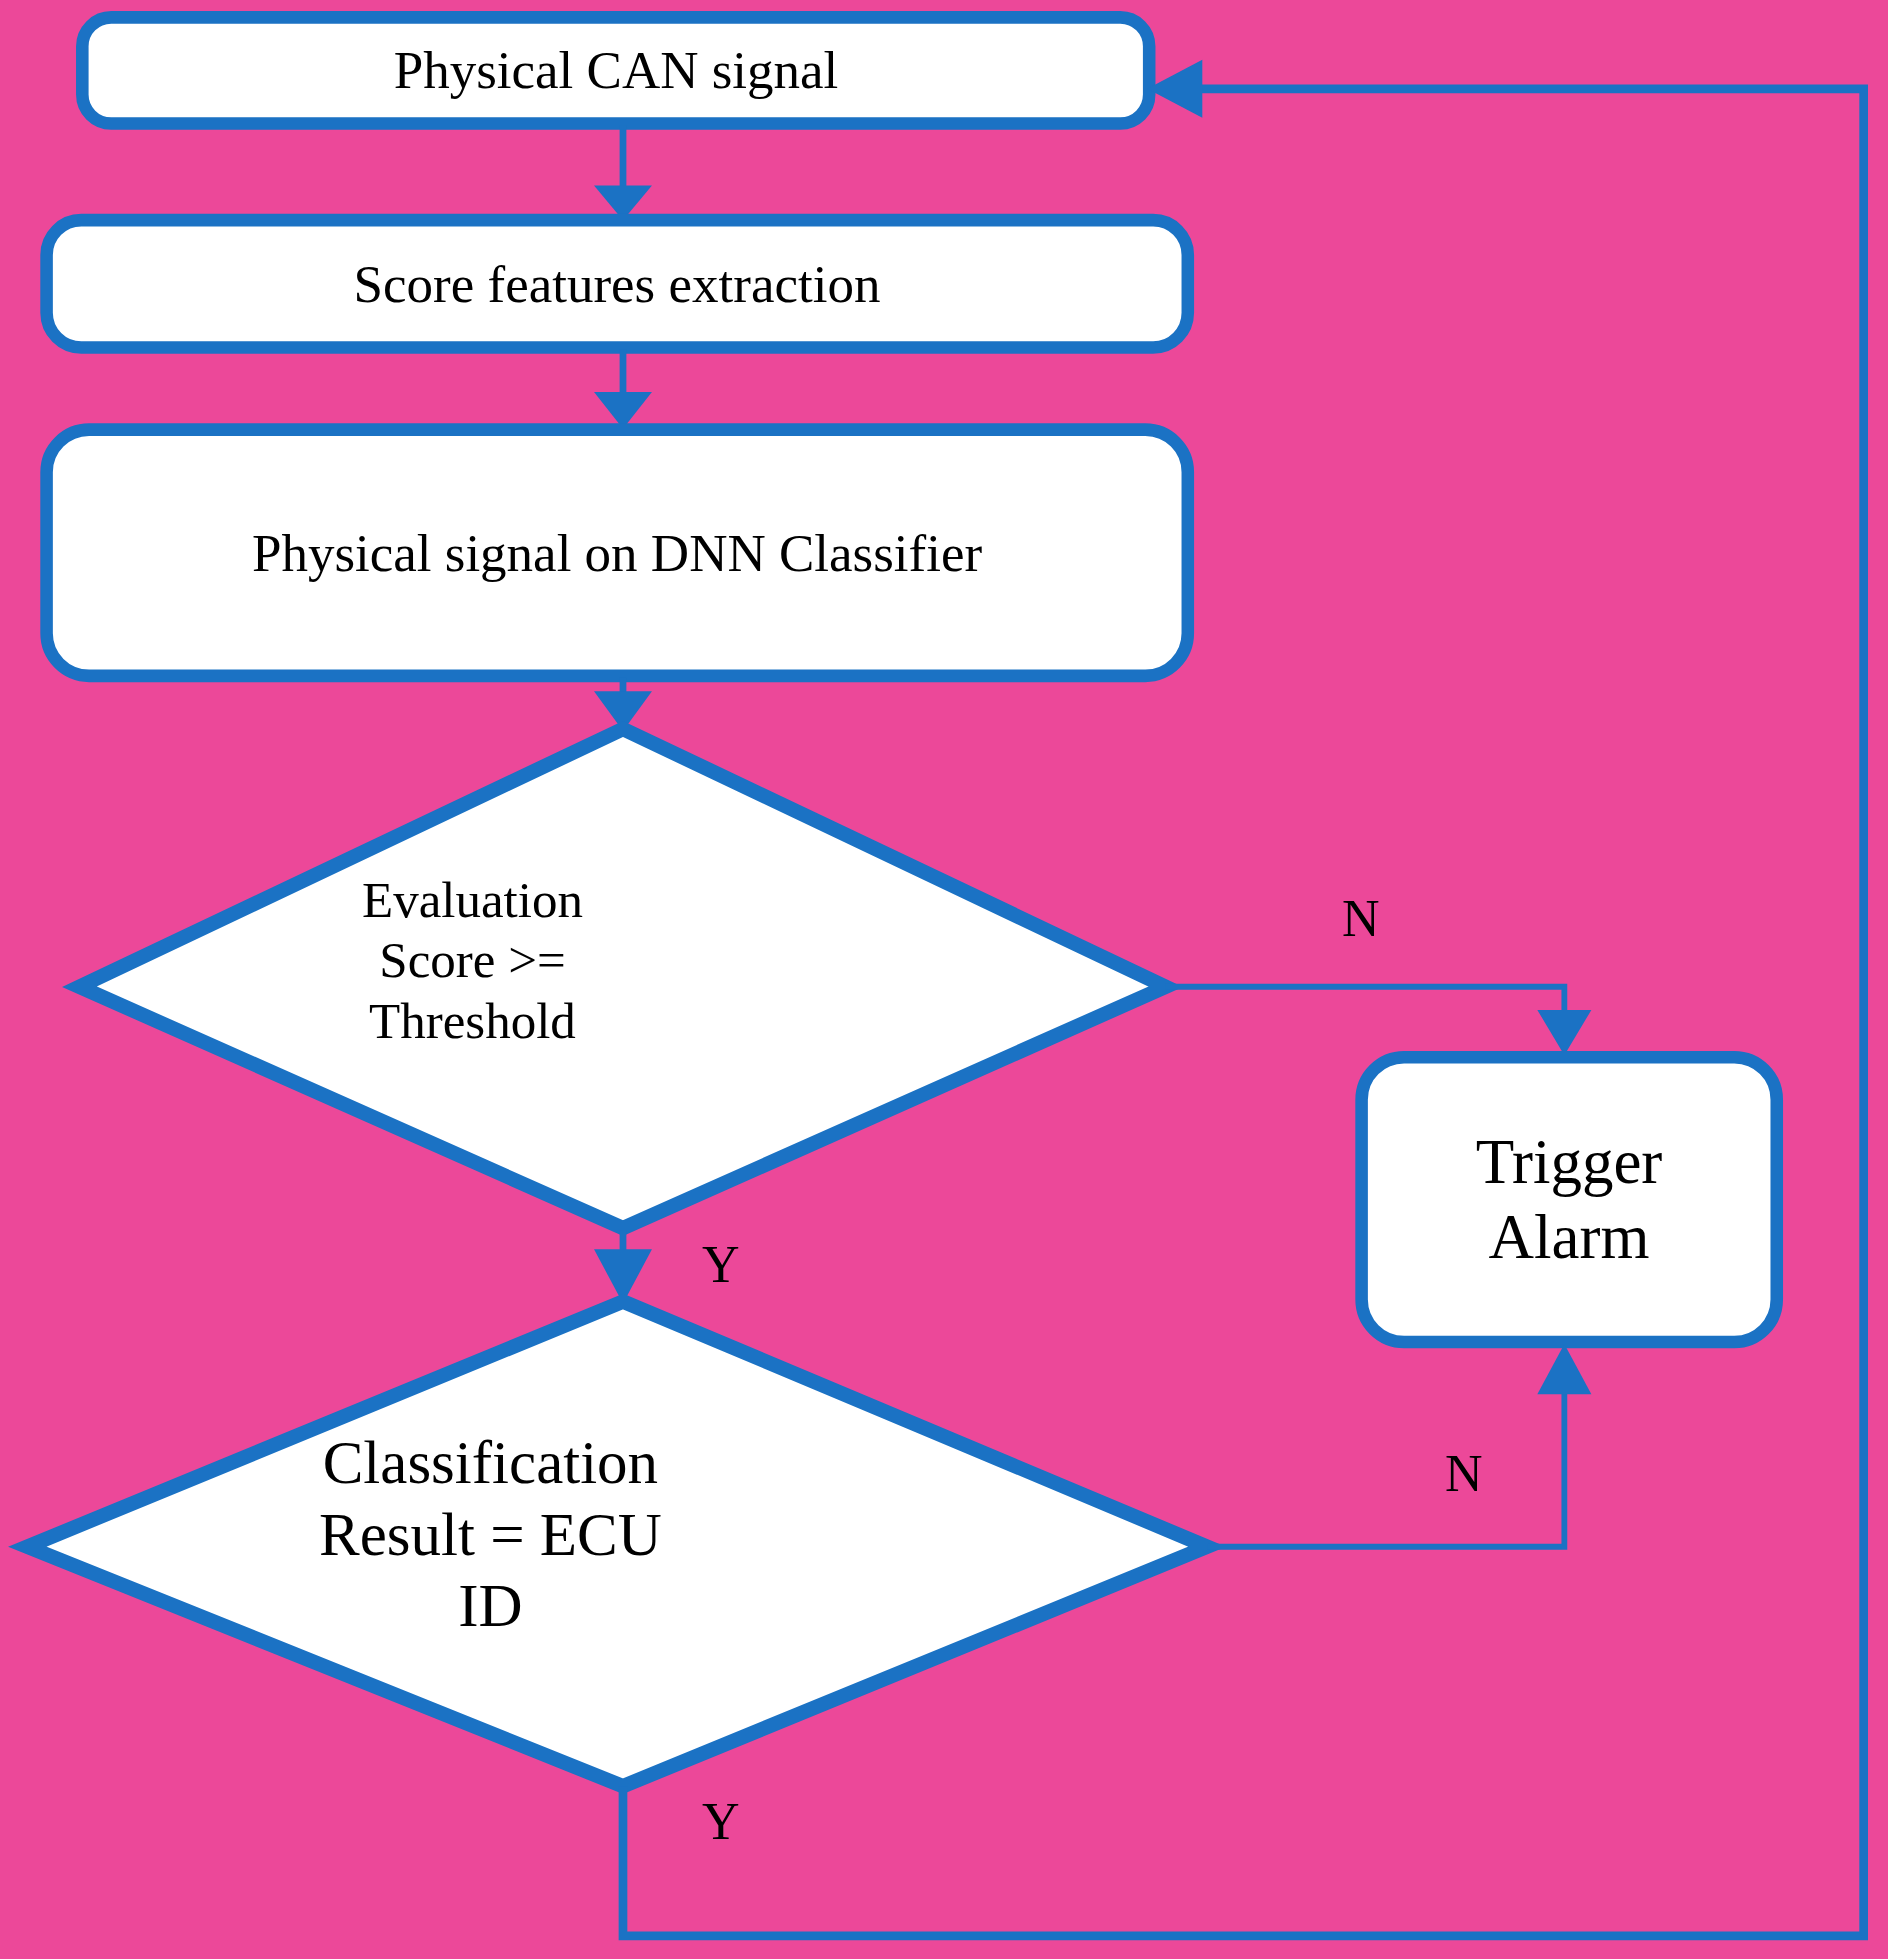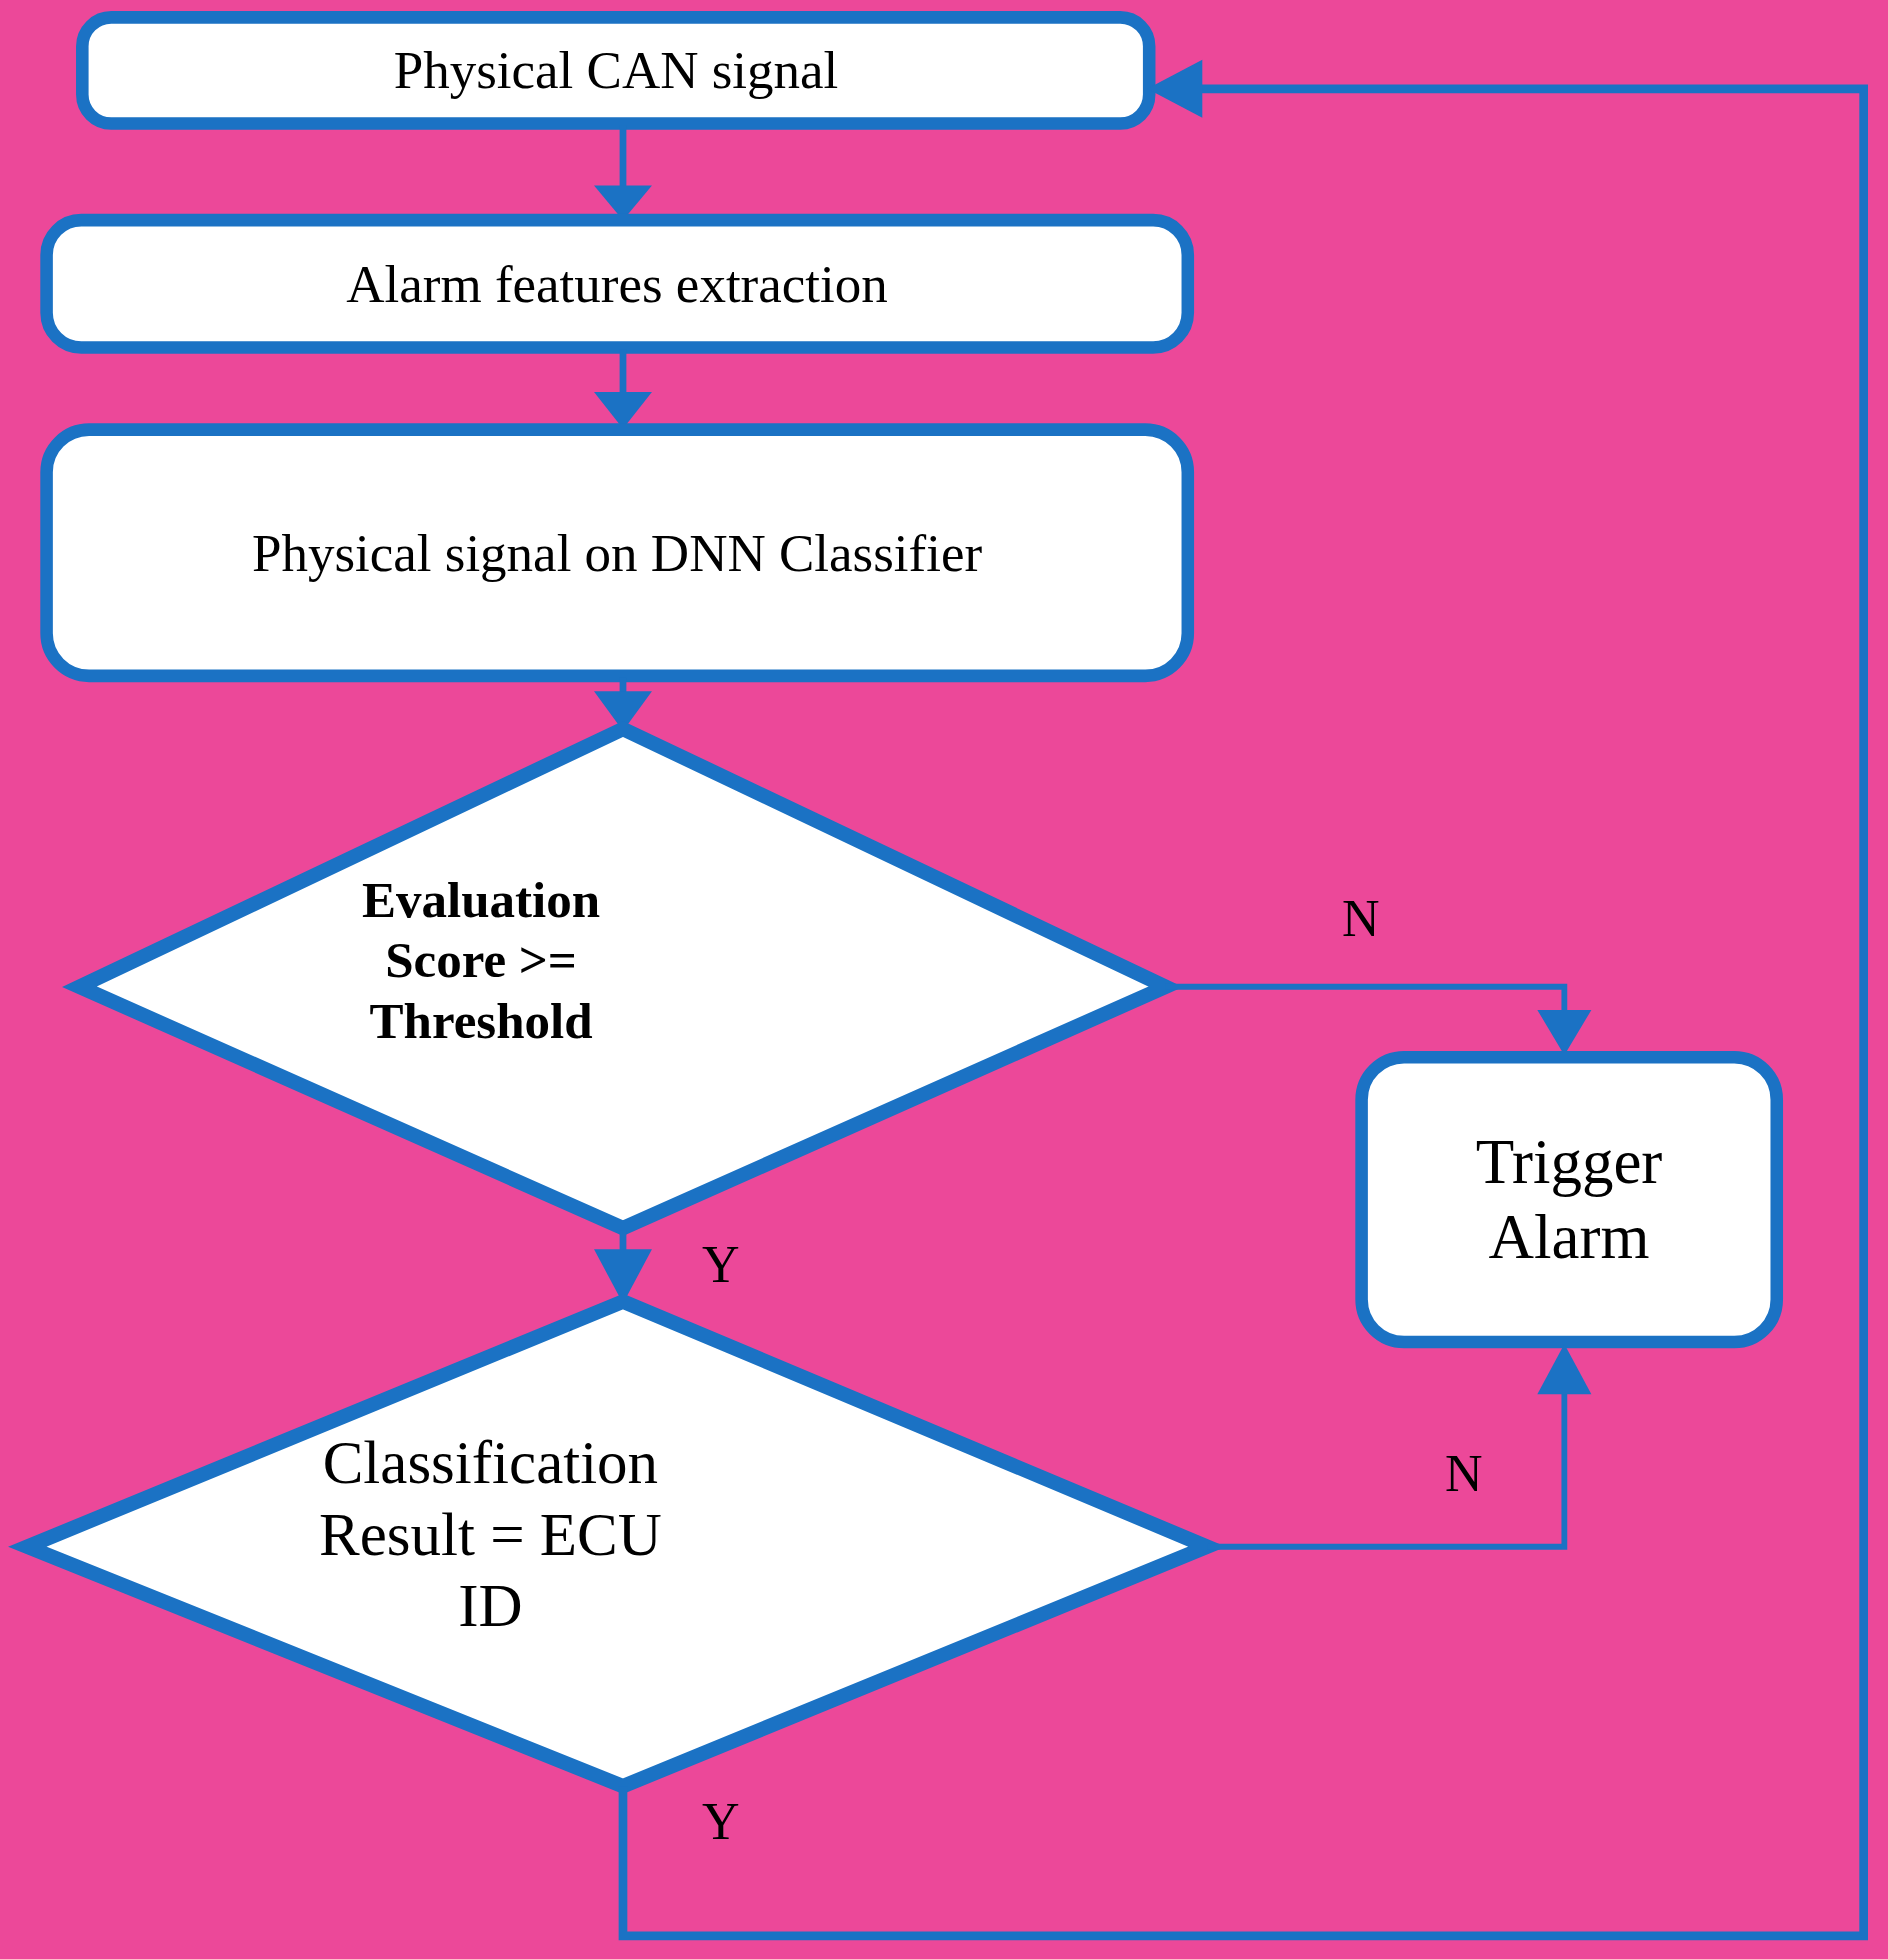--- a/index.html
+++ b/index.html
@@ -102,25 +102,25 @@
     </g>
 
     <g>
       <polyline points="645,1850 645,2005 1930,2005 1930,92 1240,92" fill="none" stroke="#1b72c4" stroke-width="9"></polyline>
       <path d="M 1245,62 L 1245,122 L 1188,92 z" fill="#1b72c4"></path>
     </g>
   </svg>
 
   <div class="node-text" style="left:97px; top:21px; width:1038px; height:98px; font-size:53px;">Physical CAN signal</div>
 
-  <div class="node-text" style="left:60px; top:224px; width:1114px; height:120px; font-size:53px;">Alarm features extraction</div>
+  <div class="node-text" style="left:60px; top:224px; width:1114px; height:120px; font-size:53px;">Score features extraction</div>
 
   <div class="node-text" style="left:60px; top:434px; width:1114px; height:238px; font-size:53px;">Physical signal on DNN Classifier</div>
 
-  <div class="node-text" style="left:362px; top:869px; width:521px; height:183px; font-size:51px; justify-content:flex-start;font-weight:bold;">Evaluation
+  <div class="node-text" style="left:362px; top:869px; width:521px; height:183px; font-size:51px; justify-content:flex-start;">Evaluation
 Score &gt;=
 Threshold</div>
 
   <div class="node-text" style="left:1369px; top:1062px; width:400px; height:275px; font-size:63px;">Trigger
 Alarm</div>
 
   <div class="node-text" style="left:319px; top:1443px; width:608px; height:183px; font-size:61px; justify-content:flex-start;">Classification
 Result = ECU
 ID</div>
 

